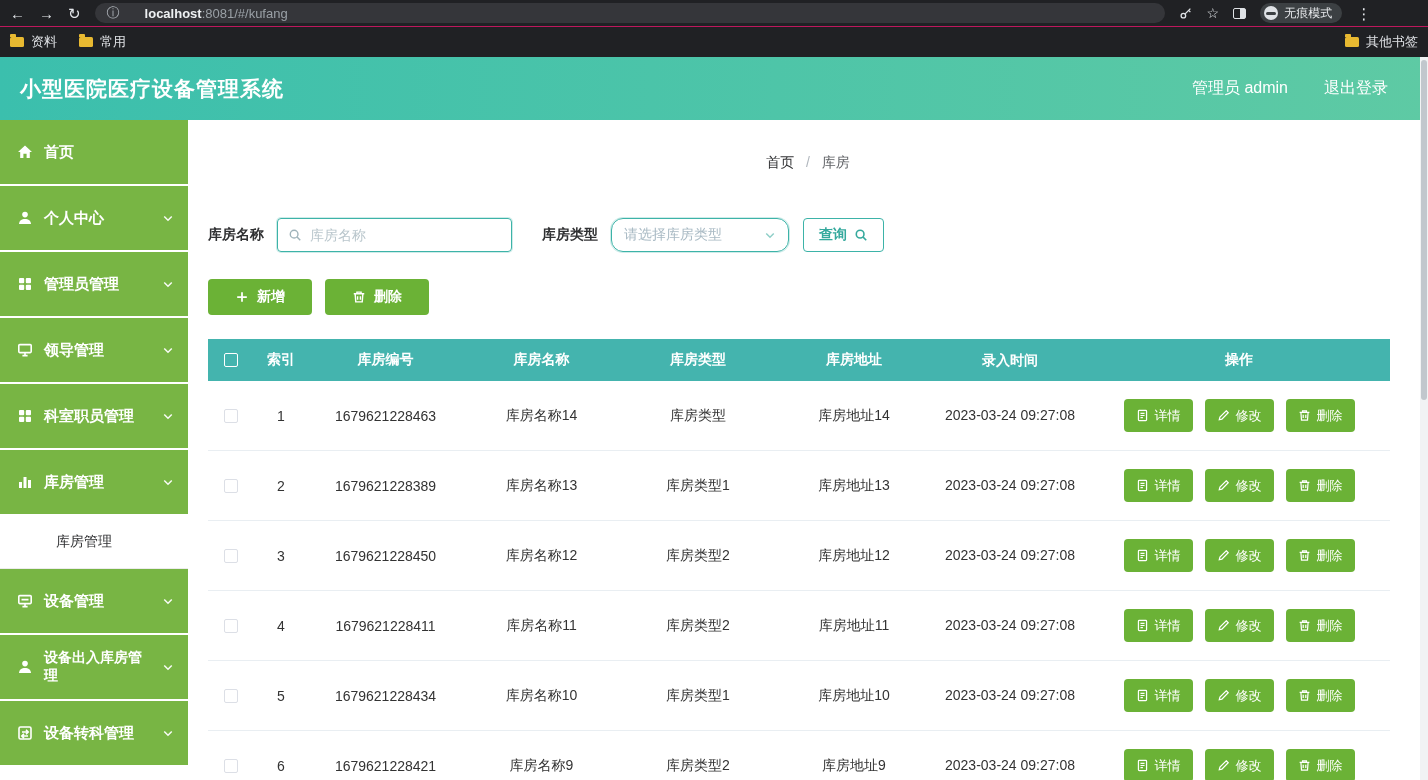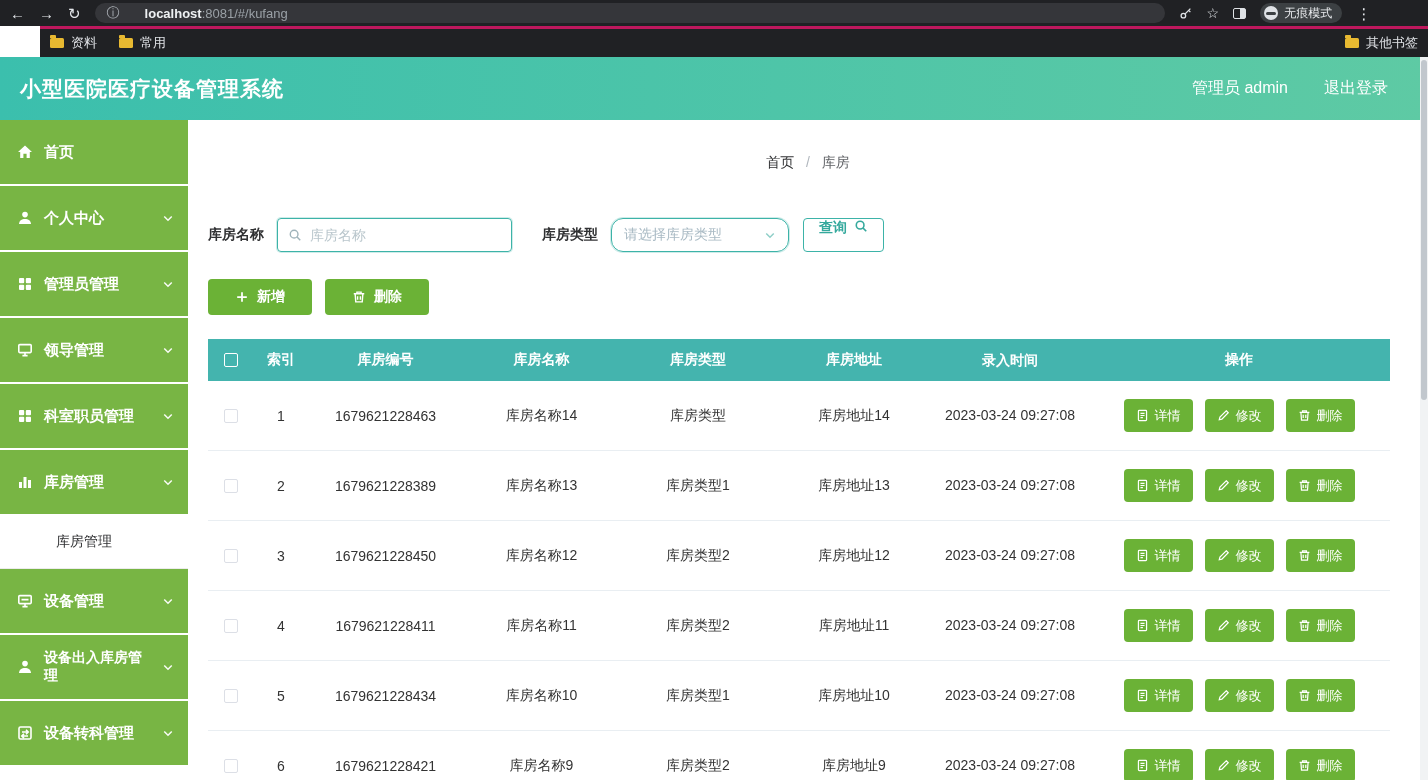--- a/index.html
+++ b/index.html
@@ -16,22 +16,22 @@
   .url-rest { color:#9aa0a6; }
   .right-ic { color:#dfe2e6; font-size:14px; display:flex; align-items:center; gap:4px; }
   .incog { background:#3c4043; border-radius:10px; height:20px; display:flex; align-items:center;
     gap:6px; padding:0 10px 0 4px; color:#e8eaed; font-size:12px; }
   .incog-dot { width:14px; height:14px; border-radius:50%; background:#dfe2e6; position:relative; }
   .incog-dot::after { content:""; position:absolute; left:2px; right:2px; top:6px; height:3px;
     border-radius:2px; background:#3c4043; }
   .split-ic { width:13px; height:11px; border:1.5px solid #dfe2e6; border-radius:2px; position:relative; }
   .split-ic::after { content:""; position:absolute; top:0; bottom:0; right:0; width:5px; background:#dfe2e6; }
 
-  .bookmarks { height:31px; background:#202124; border-top:3px solid #be185d;
-    display:flex; align-items:center; padding:0 10px; gap:22px; color:#dfe1e5; font-size:13px;margin-left:40px; }
+  .bookmarks { height:31px; background:#202124; border-top:1px solid #be185d;
+    display:flex; align-items:center; padding:0 10px; gap:22px; color:#dfe1e5; font-size:13px; }
   .bm { display:flex; align-items:center; gap:7px; cursor:pointer; }
   .folder { width:14px; height:10px; background:#e8b931; border-radius:1.5px; position:relative; display:inline-block; }
   .folder::before { content:""; position:absolute; top:-3px; left:0; width:6px; height:3px;
     background:#e8b931; border-radius:1px 1px 0 0; }
   .bm-spacer { flex:1; }
 
   
   .app-header { height:63px; background:linear-gradient(90deg,#3bbfad,#5ecaa4);
     display:flex; align-items:center; justify-content:space-between; padding:0 40px 0 20px; }
   .app-title { color:#fff; font-size:21px; font-weight:700; letter-spacing:1px; }
@@ -62,21 +62,21 @@
   .f-input { width:235px; height:34px; border:1px solid #3db3a8; box-shadow:0 0 0 1px rgba(61,179,168,.25);
     border-radius:4px; display:flex; align-items:center; padding:0 10px; gap:8px; margin-right:30px; }
   .f-input input { border:none; outline:none; flex:1; font-size:14px; color:#333;
     font-family:"Liberation Sans",sans-serif; }
   .f-input input::placeholder { color:#b9c6cc; }
   .f-select { width:178px; height:34px; border:1px solid #3db3a8; box-shadow:0 0 0 1px rgba(61,179,168,.25);
     border-radius:12px; display:flex; align-items:center; padding:0 12px; gap:8px; margin-right:14px;
     color:#a9bac4; font-size:14px; cursor:pointer; }
   .f-select .sel-chev { margin-left:auto; display:flex; }
   .btn-query { height:34px; padding:0 15px; background:#fff; border:1px solid #3db3a8; border-radius:4px;
-    color:#35a99d; font-size:14px; font-weight:700; display:inline-flex; gap:7px;
+    color:#35a99d; font-size:14px; font-weight:700; display:inline-flex; align-items:center; gap:7px;
     cursor:pointer; font-family:"Liberation Sans",sans-serif; }
 
   
   .actions-row { display:flex; gap:13px; margin:27px 0 0 20px; }
   .btn-green { height:36px; padding:0 27px; background:#6bb236; border:none; border-radius:4px;
     color:#fff; font-size:14px; font-weight:600; display:inline-flex; align-items:center; gap:8px;
     cursor:pointer; font-family:"Liberation Sans",sans-serif; }
 
   
   .table { width:1182px; margin:24px 0 0 20px; font-size:14px; color:#333; }

